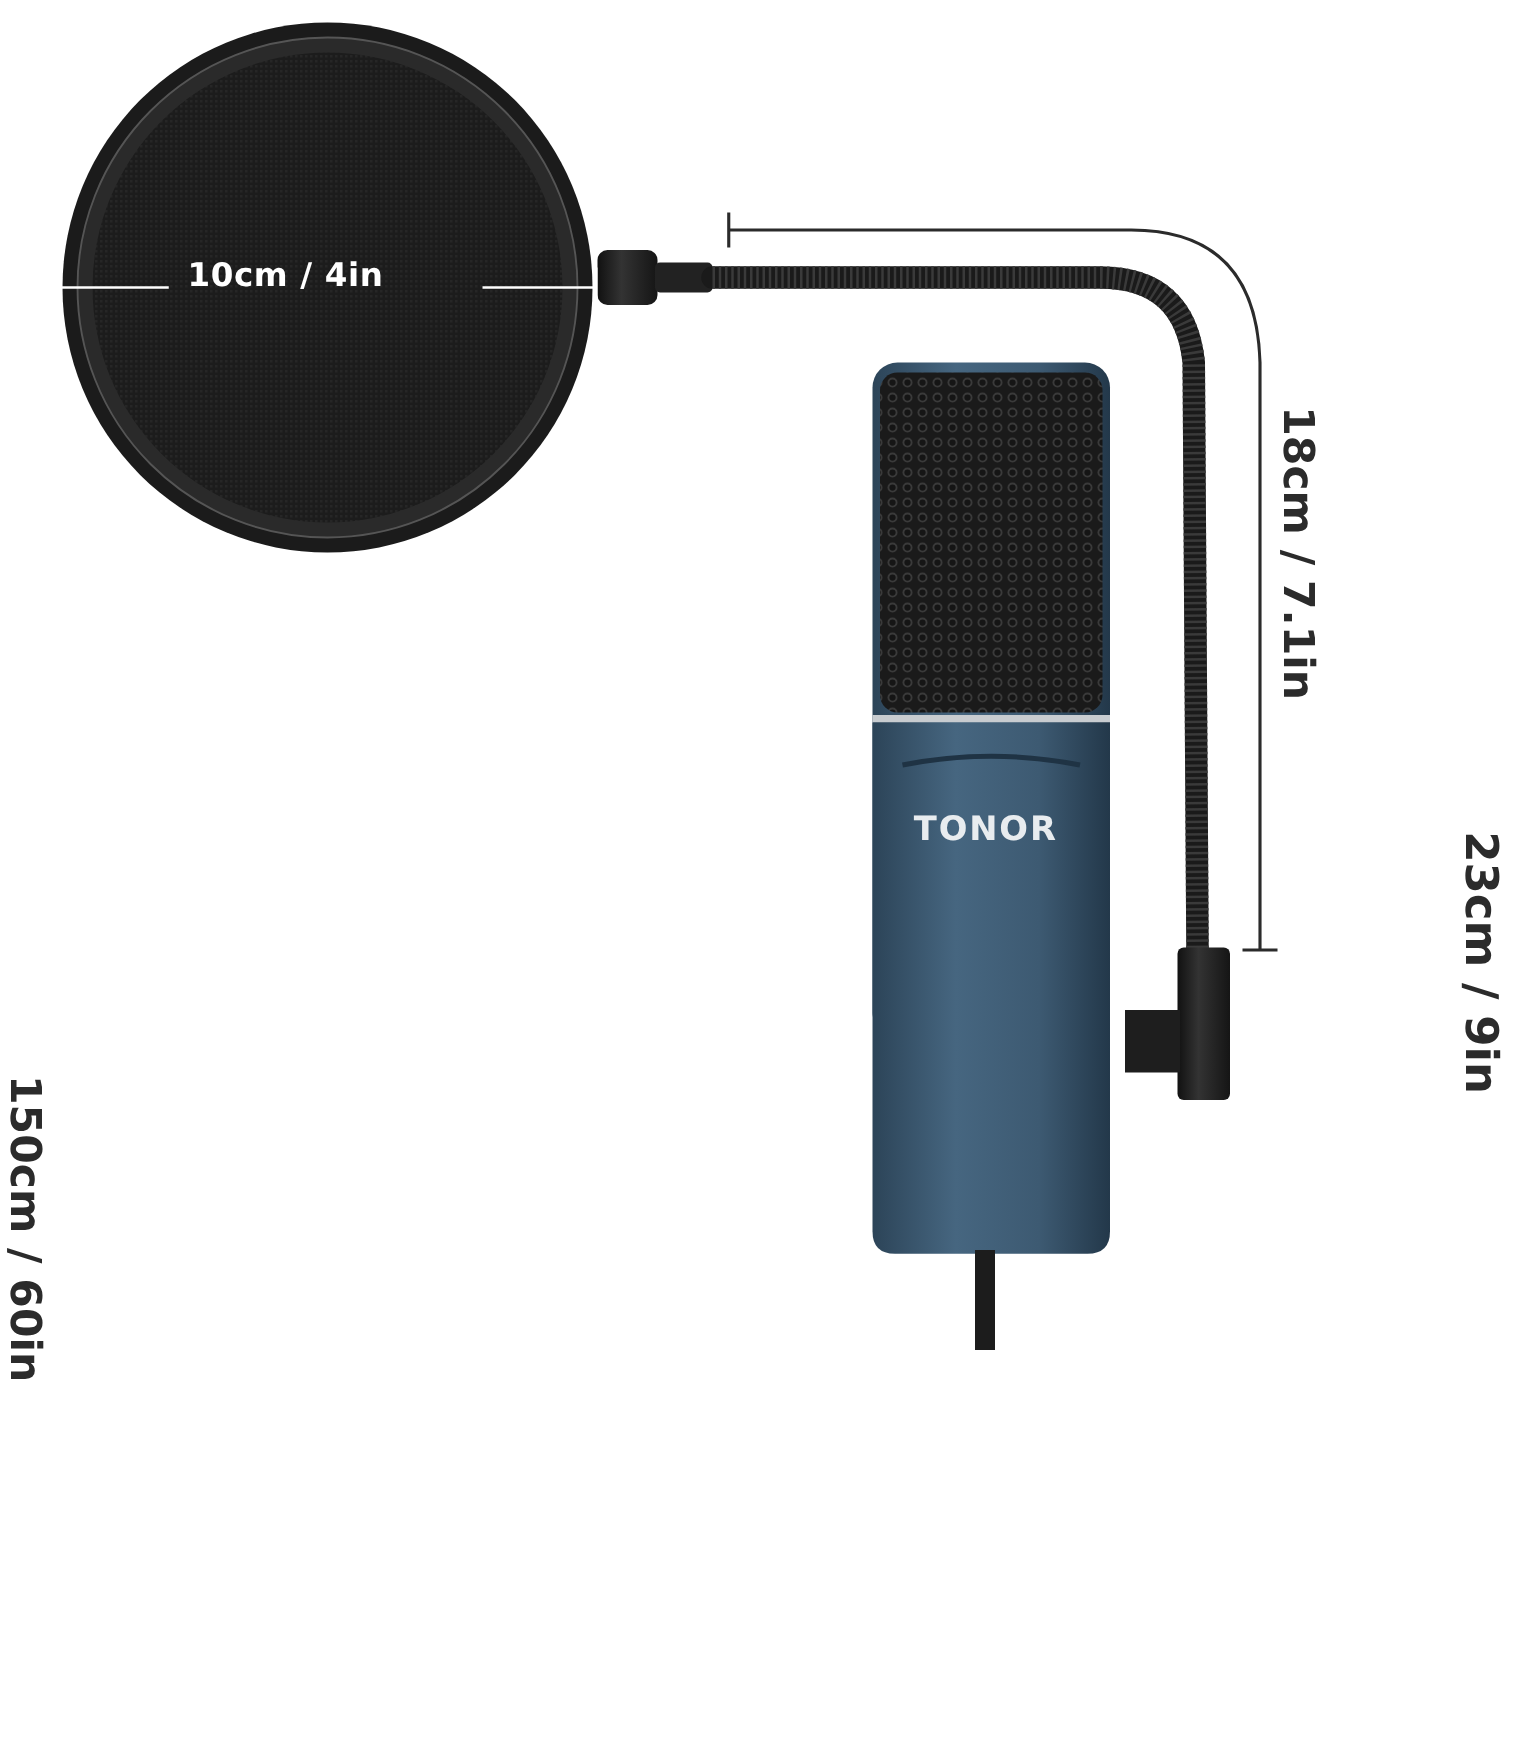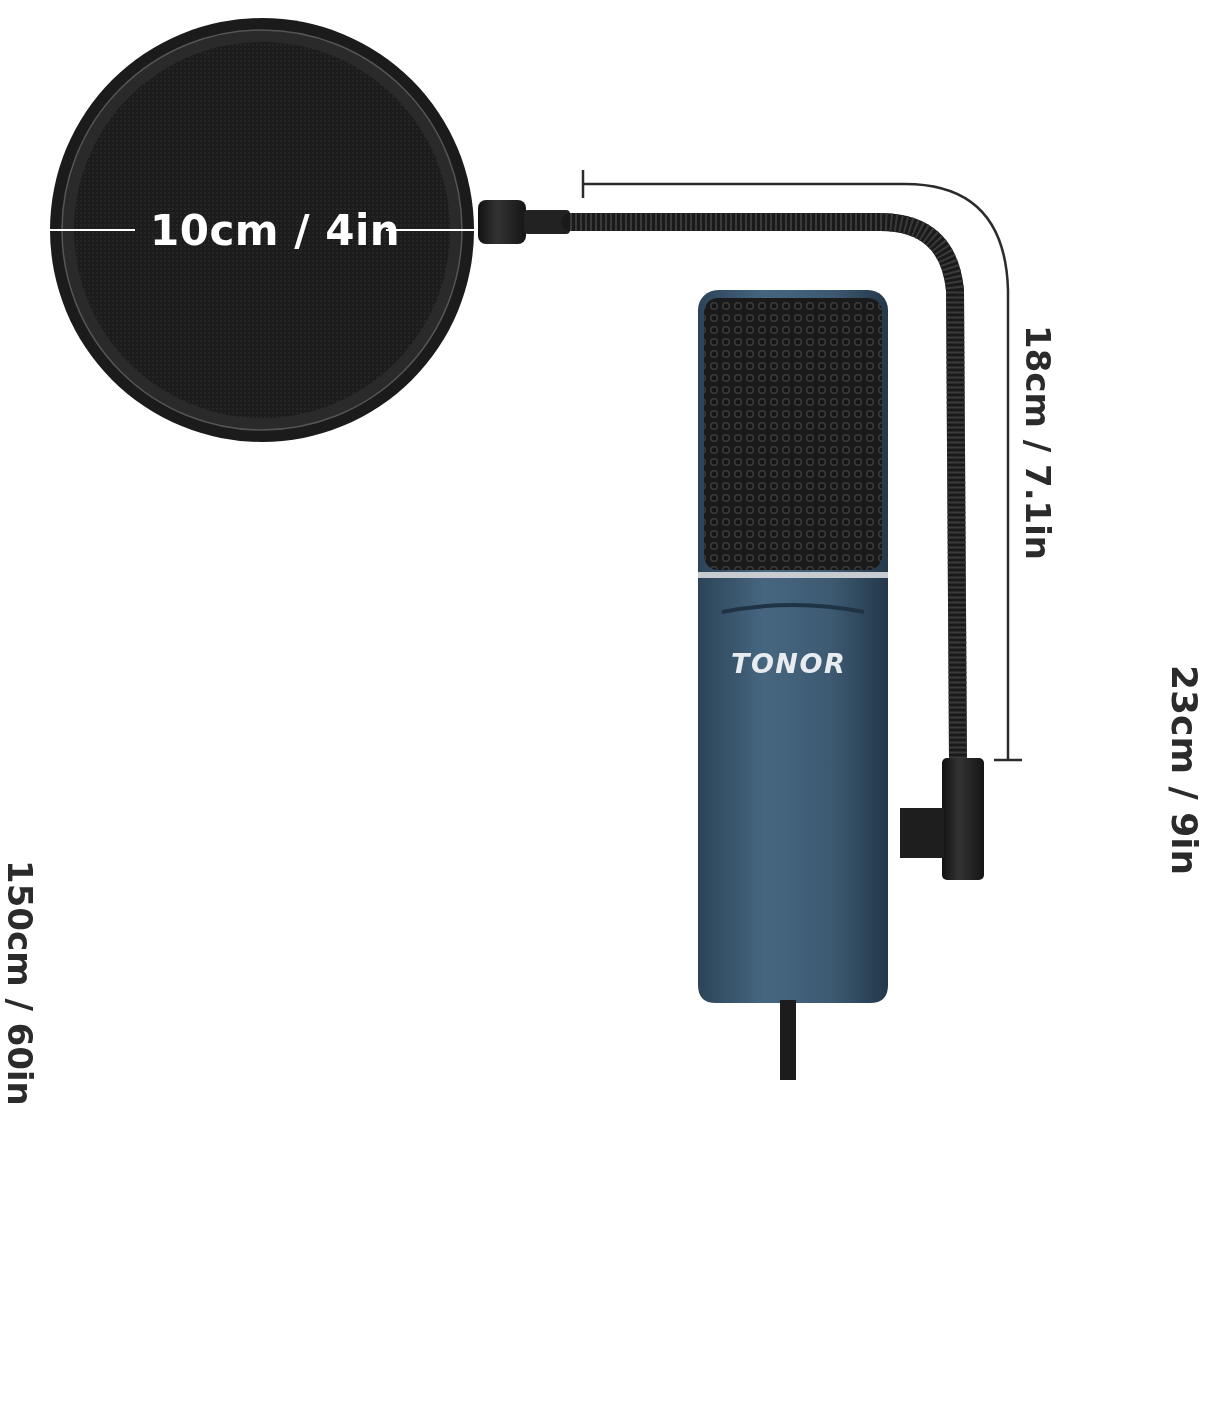--- a/index.html
+++ b/index.html
@@ -1,24 +1,24 @@
 <!DOCTYPE html>
 <html><head>
 <meta charset="utf-8">
 <style>
   html, body { margin: 0; padding: 0; background: #ffffff; }
   body { width: 1214px; height: 1409px; position: relative; overflow: hidden; font-family: "DejaVu Sans", sans-serif; }
   #stage { position: absolute; left: 0; top: 0; width: 1214px; height: 1409px; }
   .label { position: absolute; font-family: "DejaVu Sans", sans-serif; font-weight: bold; white-space: nowrap; }
-  .label-popfilter { left: 150px; top: 206px; font-size: 42px; color: #ffffff; letter-spacing: 0.5px; }
+  .label-popfilter { left: 150px; top: 206px; font-size: 26px; color: #ffffff; letter-spacing: 0.5px; }
   .label-vert { color: #2b2b2b; font-size: 34px; transform-origin: 0 0; transform: rotate(90deg); }
   .label-gooseneck { left: 1058px; top: 325px; }
   .label-height { left: 1205px; top: 665px; font-size: 36px; }
   .label-cable { left: 40px; top: 860px; font-size: 34px; }
-  .label-brand { left: 731px; top: 648px; font-size: 27px; color: #e8ecef; letter-spacing: 1.5px; font-style: italic; }
+  .label-brand { left: 731px; top: 648px; font-size: 27px; color: #e8ecef; letter-spacing: 1.5px; }
 </style>
 </head>
 <body>
 
 <div id="stage">
   <svg width="1214" height="1409" viewBox="0 0 1214 1409" xmlns="http://www.w3.org/2000/svg">
     <defs>
       <pattern id="mesh" width="4" height="4" patternUnits="userSpaceOnUse">
         <rect width="4" height="4" fill="#1c1c1c"></rect>
         <rect width="2" height="2" fill="#262626"></rect>

